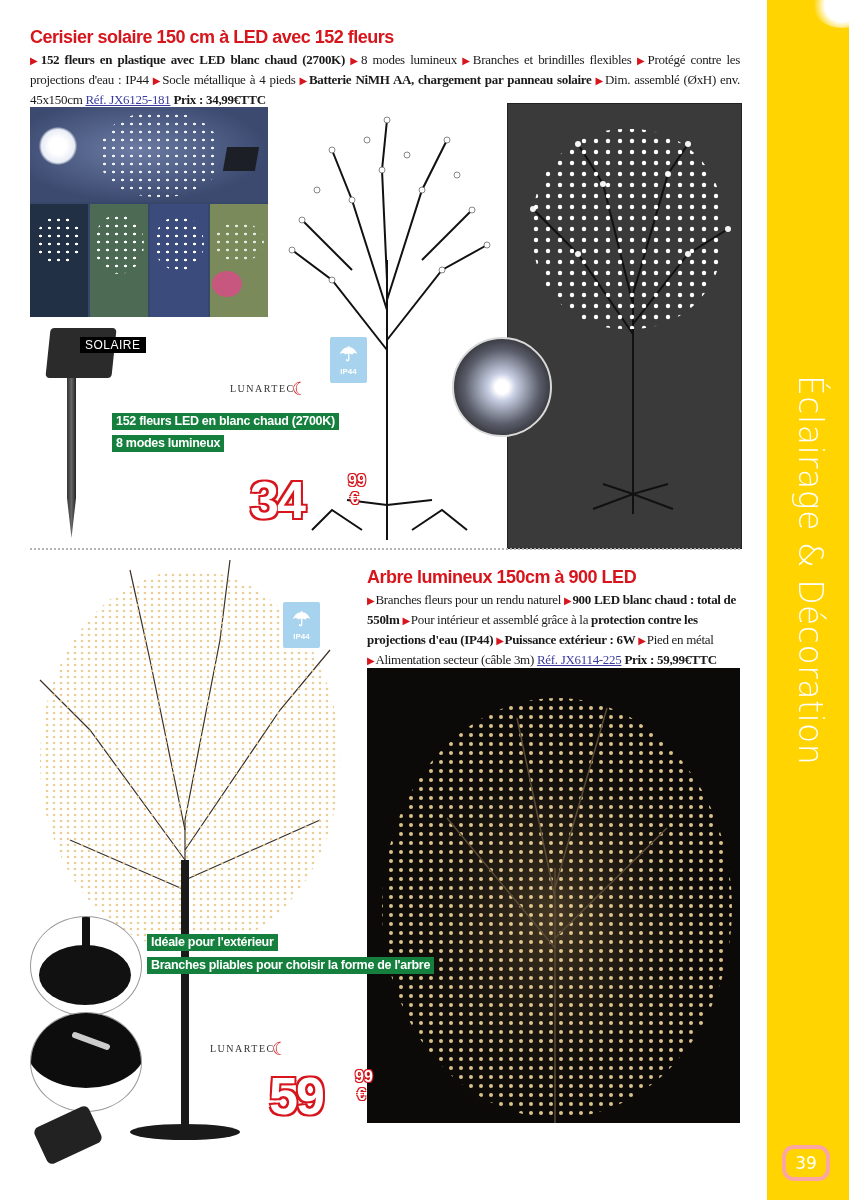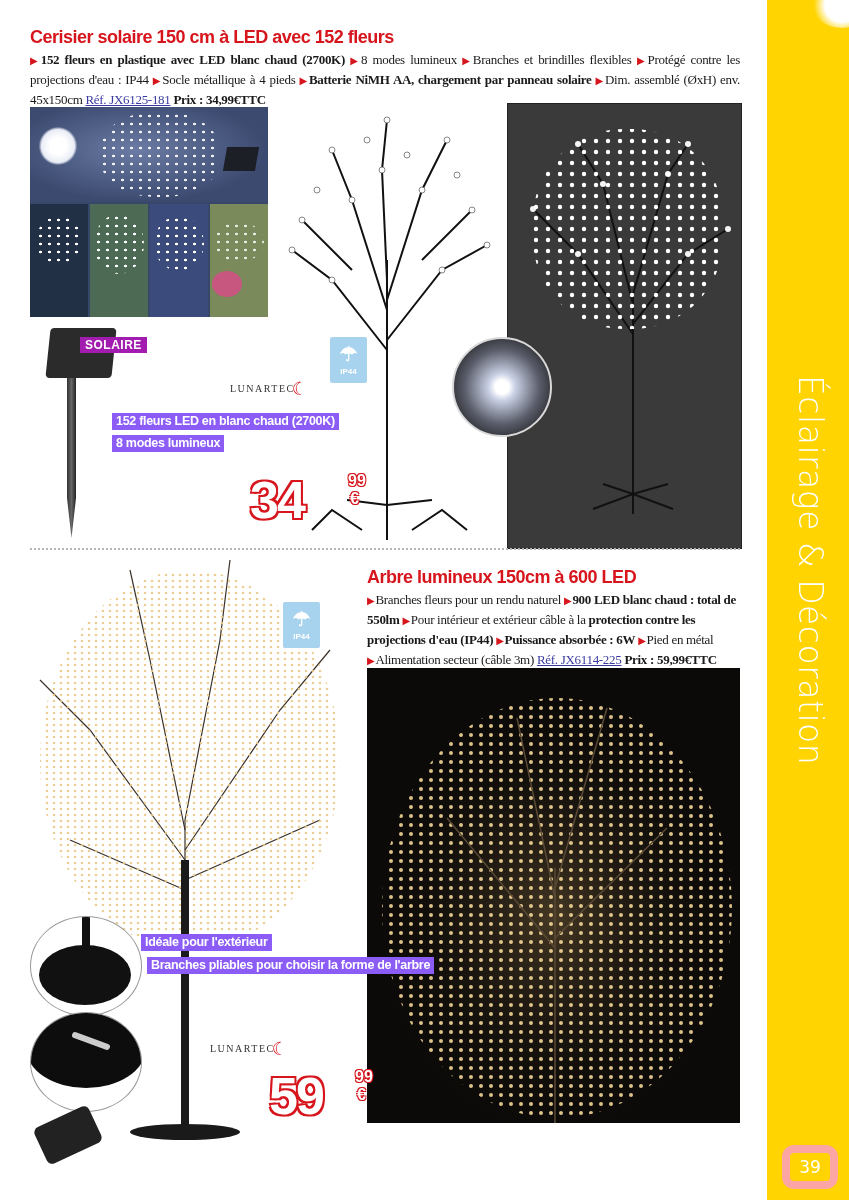--- a/index.html
+++ b/index.html
@@ -16,21 +16,21 @@
   .band-glow { left:812px; top:-18px; width:60px; height:46px; border-radius:50%;
     background:radial-gradient(circle, #ffffff 45%, rgba(255,255,255,0) 75%); }
   .section-title {
     left:790px; top:375px; width:40px; height:400px;
     writing-mode:vertical-rl;
     color:#ffffff; font-size:33px; font-weight:300; letter-spacing:0.5px;
     font-family:"DejaVu Sans", sans-serif; white-space:nowrap;
   }
   .page-num {
     left:782px; top:1145px; width:40px; height:28px;
-    border:8px solid #fca5a5; border-radius:12px;
+    border:4px solid #fca5a5; border-radius:12px;
     color:#ffffff; font-size:17px; text-align:center; line-height:28px;
     font-family:"DejaVu Sans", sans-serif;
   }
 
   
   .title { color:#d7151c; font-weight:bold; font-size:18px; letter-spacing:-0.5px;
     font-family:"Liberation Sans", sans-serif; }
   .desc { font-size:13px; line-height:19px; letter-spacing:-0.3px; color:#1a1a1a;font-family:Liberation Serif, serif; }
   .desc .arrow { color:#d7151c; font-size:10px; margin-right:1px; }
   .desc b { font-weight:bold; }
@@ -56,37 +56,37 @@
   .flower-circle { left:452px; top:337px; width:96px; height:96px; border-radius:50%;
     background:radial-gradient(circle at 50% 50%, #ffffff 0 10%, #c9d0e4 20%, #5a5d6a 55%, #2a2a2e 80%);
     border:2px solid #d9d9d9; }
 
   .ip44 { width:37px; height:46px; background:#a8d3ee; border-radius:2px; color:#fff;
     font-size:8px; font-weight:bold; text-align:center; }
   .ip44 .umb { display:block; font-size:20px; line-height:26px; margin-top:4px; }
   .ip44-1 { left:330px; top:337px; }
   .ip44-2 { left:283px; top:602px; }
 
-  .solaire { left:80px; top:337px; background:#a21caf; color:#fff; font-weight:bold;
+  .solaire { left:80px; top:337px; background:#000000; color:#fff; font-weight:normal;
     font-size:12px; padding:1px 5px; letter-spacing:0.5px; }
   .solar-panel { left:48px; top:328px; width:66px; height:50px; background:#2b2b2b;
     border-radius:4px; transform:skew(-6deg); }
   .solar-stake { left:67px; top:378px; width:9px; height:160px;
     background:linear-gradient(90deg,#333,#666,#222); clip-path:polygon(0 0,100% 0,100% 75%,50% 100%,0 75%); }
 
   .lunartec { font-family:"Liberation Serif", serif; font-size:10px; letter-spacing:1.5px; color:#333; }
   .lunartec .moon { color:#d7151c; font-size:18px; vertical-align:-3px; margin:0 -3px; }
   .lunartec-1 { left:230px; top:378px; }
   .lunartec-2 { left:210px; top:1038px; }
 
-  .tag { background:#8b5cf6; color:#ffffff; font-weight:bold; font-size:12.5px;
+  .tag { background:#15803d; color:#ffffff; font-weight:bold; font-size:12.5px;
     padding:1px 4px; letter-spacing:-0.3px; white-space:nowrap; line-height:15px; }
   .tag1 { left:112px; top:413px; }
   .tag2 { left:112px; top:435px; }
-  .tag3 { left:141px; top:934px; }
+  .tag3 { left:147px; top:934px; }
   .tag4 { left:147px; top:957px; }
 
   .price { color:#ffffff; font-weight:bold; font-family:"Liberation Sans", sans-serif; }
   .price .int { font-size:52px; letter-spacing:-2px;
     -webkit-text-stroke:2px #d7151c; paint-order:stroke fill;
     text-shadow:0 0 0 #d7151c, 2px 2px 0 #d7151c, -2px -2px 0 #d7151c, 2px -2px 0 #d7151c, -2px 2px 0 #d7151c; }
   .price .dec { position:absolute; font-size:16px;
     text-shadow:1px 1px 0 #d7151c,-1px -1px 0 #d7151c,1px -1px 0 #d7151c,-1px 1px 0 #d7151c;margin-left:48px; }
   .price-1 { left:250px; top:470px; }
   .price-2 { left:257px; top:1066px;padding-left:12px; }
@@ -230,26 +230,26 @@
 <div class="abs tag tag2">8 modes lumineux</div>
 
 <div class="abs price price-1">
   <span class="int">34</span>
   <span class="dec" style="left:50px;top:2px;">99</span>
   <span class="dec" style="left:52px;top:20px;">€</span>
 </div>
 
 <div class="abs divider"></div>
 
-<div class="abs title p2-title">Arbre lumineux 150cm à 600 LED</div>
+<div class="abs title p2-title">Arbre lumineux 150cm à 900 LED</div>
 <div class="abs desc p2-desc">
   <span class="arrow">▶</span><span>Branches fleurs pour un rendu naturel</span>
   <span class="arrow">▶</span><b>900 LED blanc chaud : total de 550lm</b>
-  <span class="arrow">▶</span><span>Pour intérieur et extérieur câble à la </span><b>protection contre les projections d'eau (IP44)</b>
-  <span class="arrow">▶</span><b>Puissance absorbée : 6W</b>
+  <span class="arrow">▶</span><span>Pour intérieur et assemblé grâce à la </span><b>protection contre les projections d'eau (IP44)</b>
+  <span class="arrow">▶</span><b>Puissance extérieur : 6W</b>
   <span class="arrow">▶</span><span>Pied en métal</span>
   <span class="arrow">▶</span><span>Alimentation secteur (câble 3m)</span>
   <a class="ref">Réf. JX6114-225</a>
   <b>Prix : 59,99€TTC</b>
 </div>
 
 <div class="abs tree-warm-light">
   <svg width="320" height="580" viewBox="0 0 320 580">
     <defs>
         <pattern id="yd" width="7" height="6" patternUnits="userSpaceOnUse">

